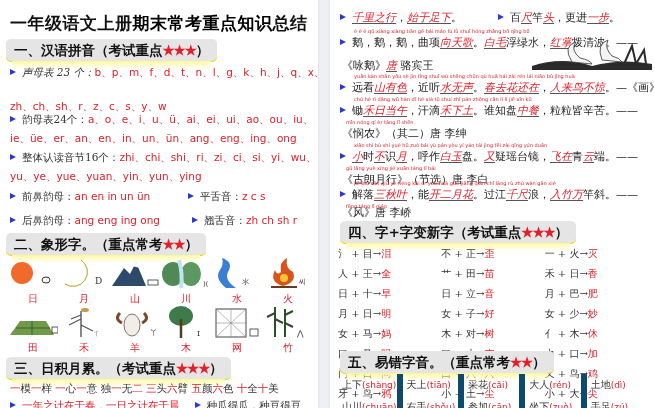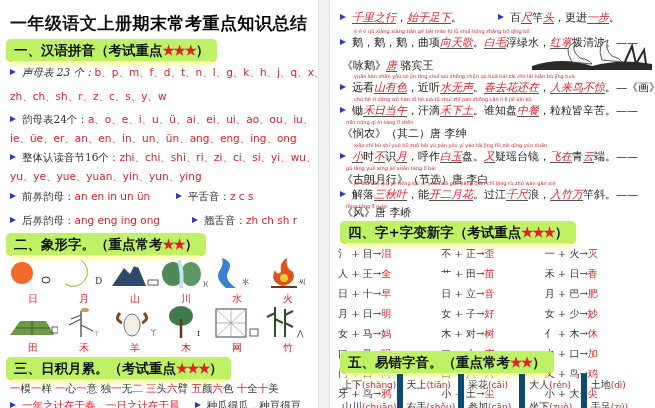--- a/index.html
+++ b/index.html
@@ -6,21 +6,21 @@
   html, body { width: 655px; height: 408px; overflow: hidden; background: #eceff3; }
   body { font-family: "DejaVu Serif", "Liberation Serif", serif; color: #222; position: relative; }
   .page { position: absolute; top: 0; height: 408px; background: #fff; overflow: hidden; }
   .page-left { left: 0; width: 318px; }
   .page-right { left: 330px; width: 325px; }
   .gutter { position: absolute; left: 318px; top: 0; width: 12px; height: 408px; background: #eef0f4; border-left: 1px solid #e2e5ea; border-right: 1px solid #e2e5ea; }
 
   .doc-title { position: absolute; left: 10px; top: 12px; font-size: 17px; font-weight: bold; letter-spacing: 0.5px; white-space: nowrap; color: #111; }
   .doc-title .hl { color: #000000; }
 
-  .sec { position: absolute; height: 22px; background: #bef264; border-radius: 5px; padding: 0 8px; font-size: 13.5px; font-weight: bold; color: #111; line-height: 22px; white-space: nowrap; box-shadow: 0 1px 0 #e6d800; }
+  .sec { position: absolute; height: 22px; background: #e5e5e5; border-radius: 5px; padding: 0 8px; font-size: 13.5px; font-weight: bold; color: #111; line-height: 22px; white-space: nowrap; box-shadow: 0 1px 0 #e6d800; }
   .sec::after { content: ""; position: absolute; left: 6px; right: 6px; bottom: -8px; height: 8px; background: linear-gradient(#fffba0, rgba(255,255,255,0)); }
   .sec .stars { color: #e0202a; letter-spacing: -1px; }
 
   .line { position: absolute; font-size: 10.5px; white-space: nowrap; color: #333; }
   .tri { display: inline-block; width: 0; height: 0; border-top: 3.5px solid transparent; border-bottom: 3.5px solid transparent; border-left: 6px solid #2a3ad0; margin-right: 6px; vertical-align: 1px; }
   .red { color: #e0202a; font-family: "DejaVu Sans", "Liberation Sans", sans-serif; }
   .redc { color: #e0202a; }
   .ulr { color: #e0202a; text-decoration: underline; text-decoration-color: #555; text-underline-offset: 2px; font-style: italic; }
   .lbl { font-style: italic; }
 
@@ -53,36 +53,36 @@
     <span>一年级语文上册</span><span class="hl">期末常考重点知识</span><span>总结</span>
   </div>
 
   <div class="sec" style="left:6px; top:39px;">
     <span>一、汉语拼音（考试重点</span><span class="stars">★★★</span><span>）</span>
   </div>
 
   <div class="line" style="left:10px; top:66px;">
     <span class="tri"></span><span class="lbl">声母表 23 个：</span><span class="red">b、p、m、f、d、t、n、l、g、k、h、j、q、x、</span>
   </div>
-  <div class="line red" style="left:10px; top:90px;">zh、ch、sh、r、z、c、s、y、w</div>
+  <div class="line red" style="left:10px; top:100px;">zh、ch、sh、r、z、c、s、y、w</div>
 
   <div class="line" style="left:10px; top:113px;">
     <span class="tri"></span><span>韵母表24个：</span><span class="red">a、o、e、i、u、ü、ai、ei、ui、ao、ou、iu、</span>
   </div>
   <div class="line red" style="left:10px; top:132px;">ie、üe、er、an、en、in、un、ün、ang、eng、ing、ong</div>
 
   <div class="line" style="left:10px; top:151px;">
     <span class="tri"></span><span>整体认读音节16个：</span><span class="red">zhi、chi、shi、ri、zi、ci、si、yi、wu、</span>
   </div>
   <div class="line red" style="left:10px; top:170px;">yu、ye、yue、yuan、yin、yun、ying</div>
 
   <div class="line" style="left:10px; top:190px;">
     <span class="tri"></span><span>前鼻韵母：</span><span class="red">an en in un ün</span>
   </div>
-  <div class="line" style="left:176px; top:190px;">
+  <div class="line" style="left:188px; top:190px;">
     <span class="tri"></span><span>平舌音：</span><span class="red">z c s</span>
   </div>
 
   <div class="line" style="left:10px; top:214px;">
     <span class="tri"></span><span>后鼻韵母：</span><span class="red">ang eng ing ong</span>
   </div>
   <div class="line" style="left:192px; top:214px;">
     <span class="tri"></span><span>翘舌音：</span><span class="red">zh ch sh r</span>
   </div>
 

